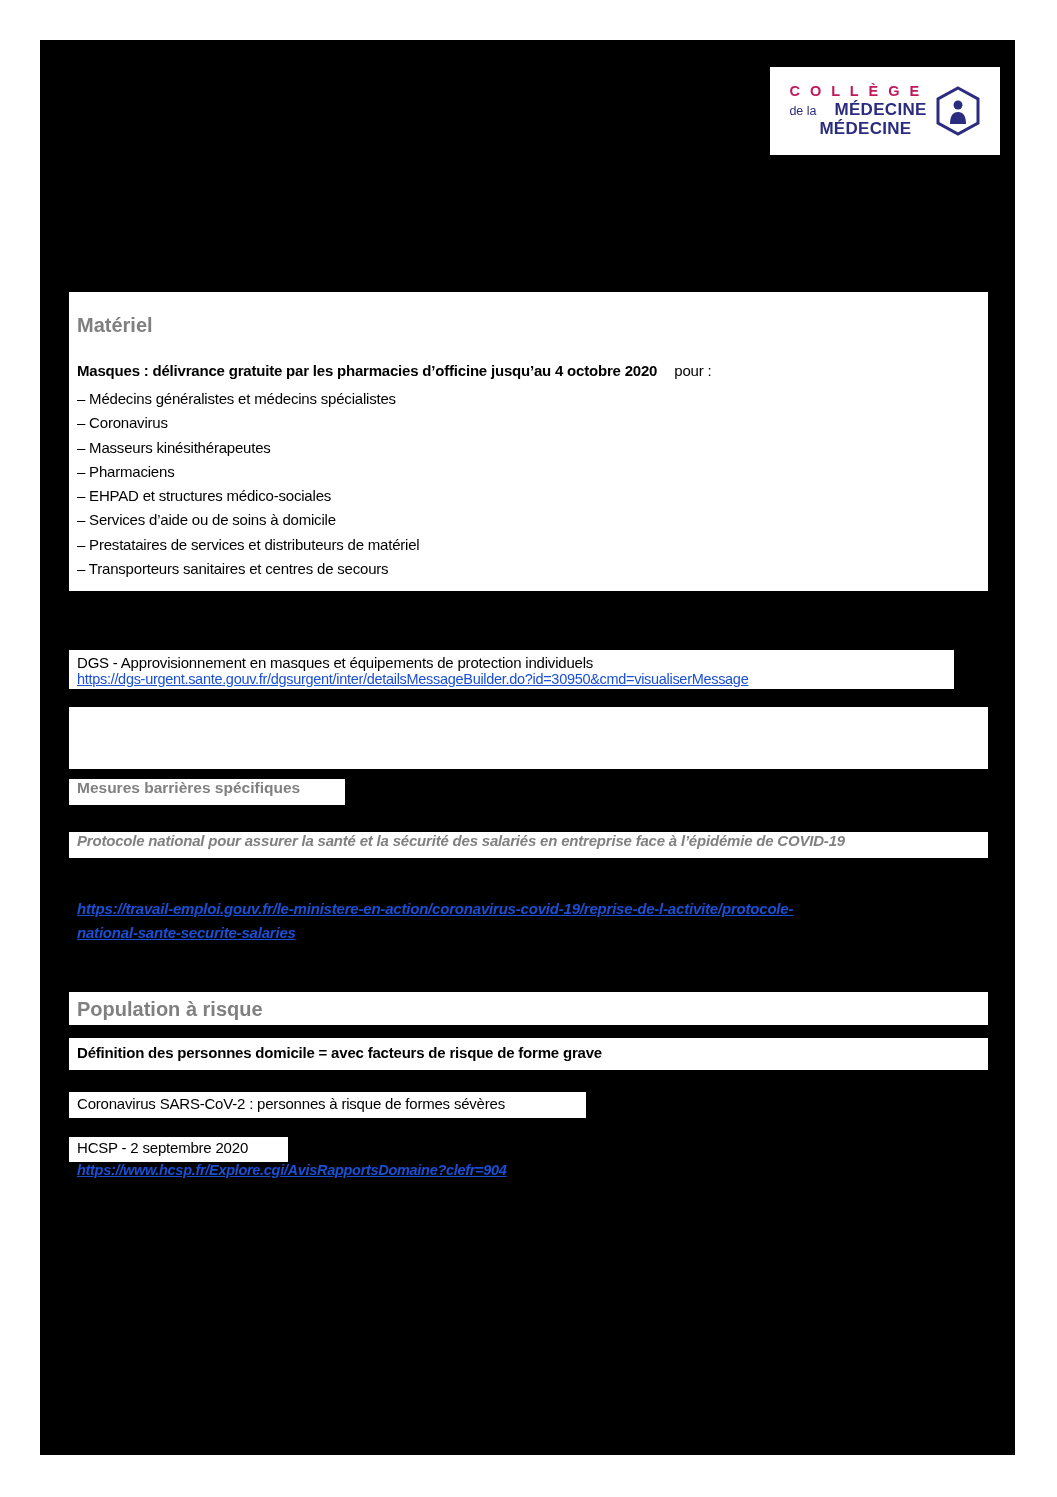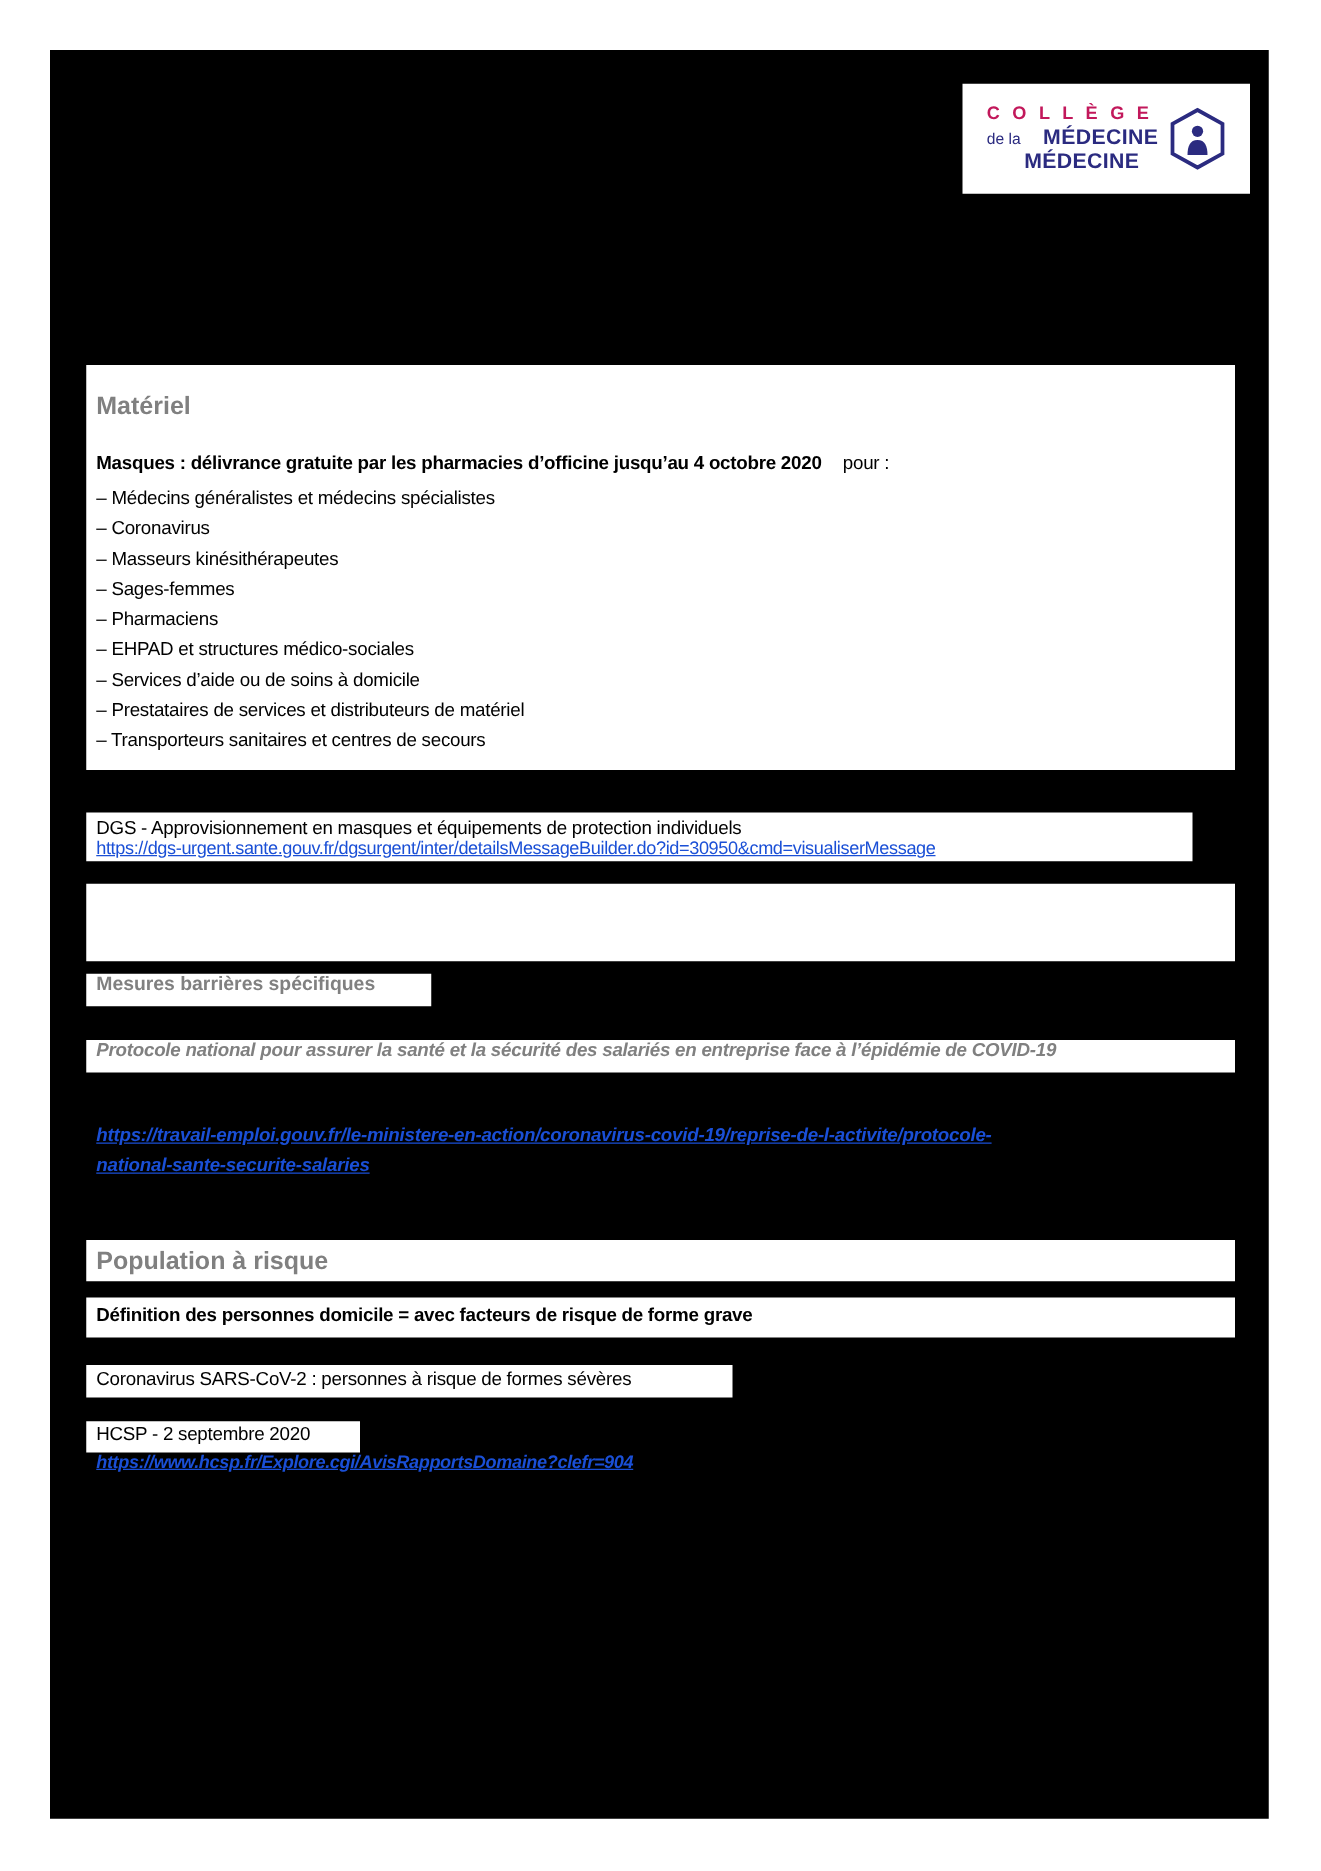--- a/index.html
+++ b/index.html
@@ -277,21 +277,20 @@
 
   <div class="band block-materiel">
     <div class="h-grey">Matériel</div>
     <div class="strong-line">
       <span>Masques : délivrance gratuite par les pharmacies d’officine jusqu’au 4 octobre 2020</span><span class="reg"> pour :</span>
     </div>
     <div class="list">
       <div class="list-item">– Médecins généralistes et médecins spécialistes</div>
       <div class="list-item">– Coronavirus</div>
       <div class="list-item">– Masseurs kinésithérapeutes</div>
-      <div class="list-item">– Sages-femmes</div>
       <div class="list-item">– Pharmaciens</div>
       <div class="list-item">– EHPAD et structures médico-sociales</div>
       <div class="list-item">– Services d’aide ou de soins à domicile</div>
       <div class="list-item">– Prestataires de services et distributeurs de matériel</div>
       <div class="list-item">– Transporteurs sanitaires et centres de secours</div>
     </div>
   </div>
 
   <div class="band block-dgs">
     <div class="plain-line">DGS - Approvisionnement en masques et équipements de protection individuels</div>

